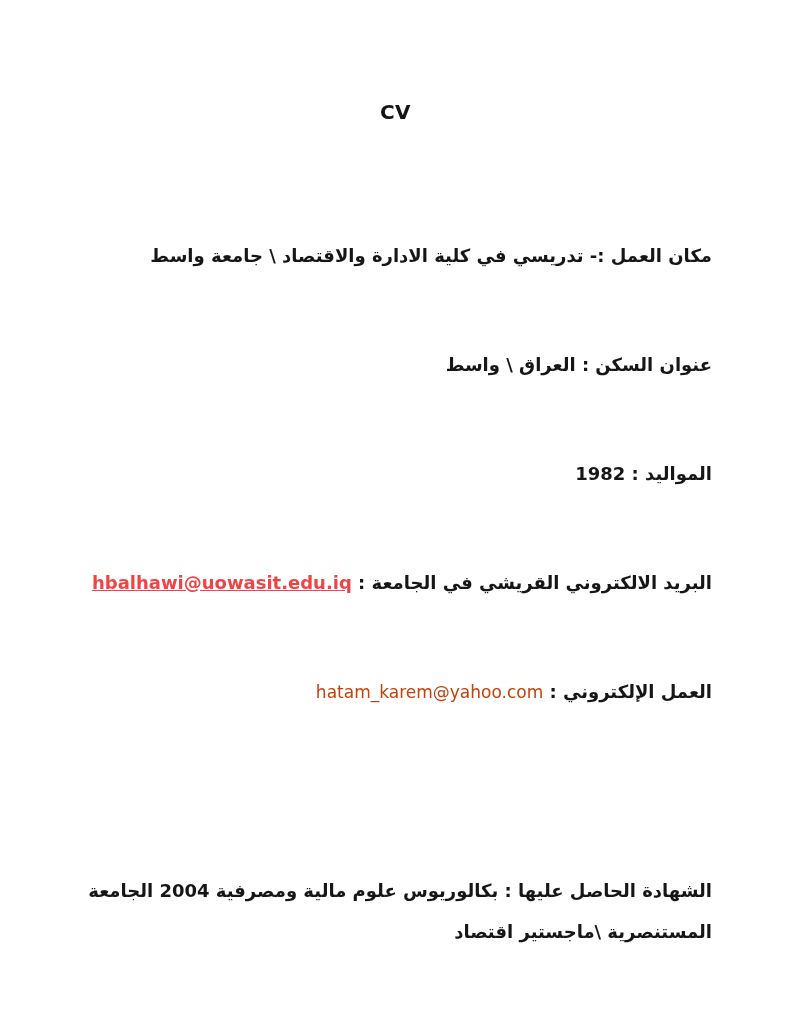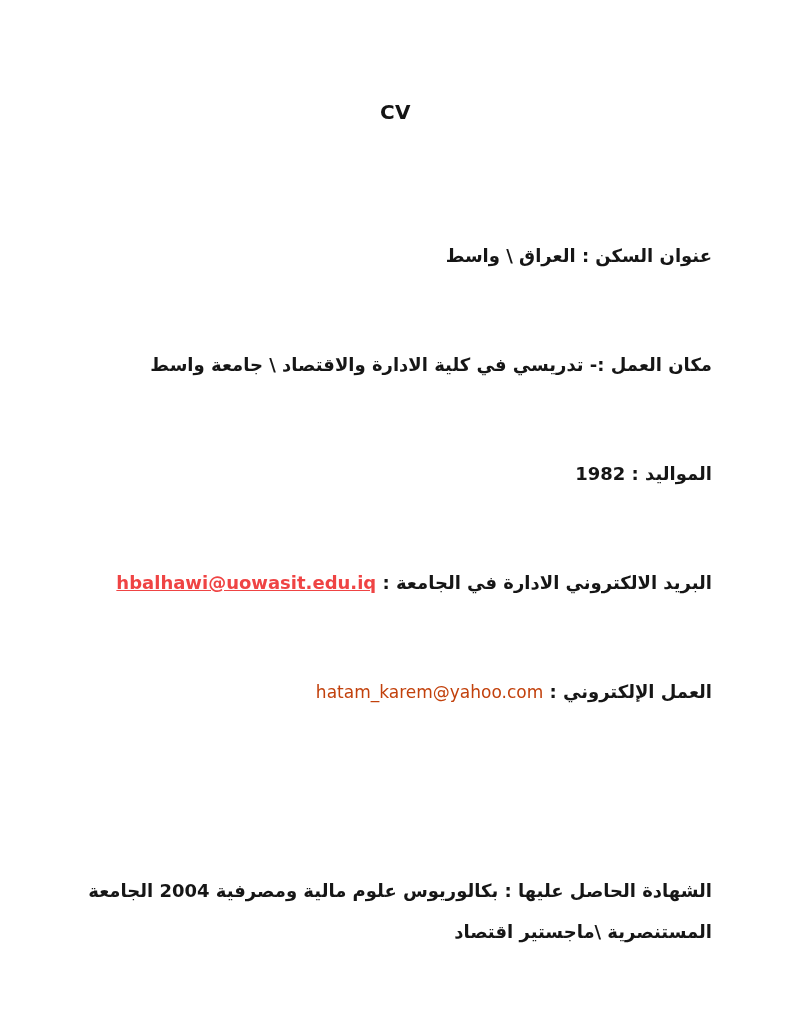--- a/index.html
+++ b/index.html
@@ -64,27 +64,27 @@
 </head>
 <body>
 
 <div class="page">
 
   <div class="doc-title">CV</div>
 
   <div class="content">
 
 
+    <p class="field">مكان العمل :- تدريسي في كلية الادارة والاقتصاد \ جامعة واسط</p>
+
     <p class="field">عنوان السكن : العراق \ واسط</p>
-
-    <p class="field">مكان العمل :- تدريسي في كلية الادارة والاقتصاد \ جامعة واسط</p>
 
     <p class="field">المواليد : 1982</p>
 
-    <p class="field"><span>البريد الالكتروني الادارة في الجامعة : </span><a href="#" class="email-link">hbalhawi@uowasit.edu.iq</a></p>
+    <p class="field"><span>البريد الالكتروني القريشي في الجامعة : </span><a href="#" class="email-link">hbalhawi@uowasit.edu.iq</a></p>
 
     <p class="field"><span>العمل الإلكتروني : </span><span class="email-plain">hatam_karem@yahoo.com</span></p>
 
     <div class="field degrees">
       <div class="para-line">الشهادة الحاصل عليها : بكالوريوس علوم مالية ومصرفية 2004 الجامعة المستنصرية \ماجستير اقتصاد</div>
       
     </div>
 
     
 

